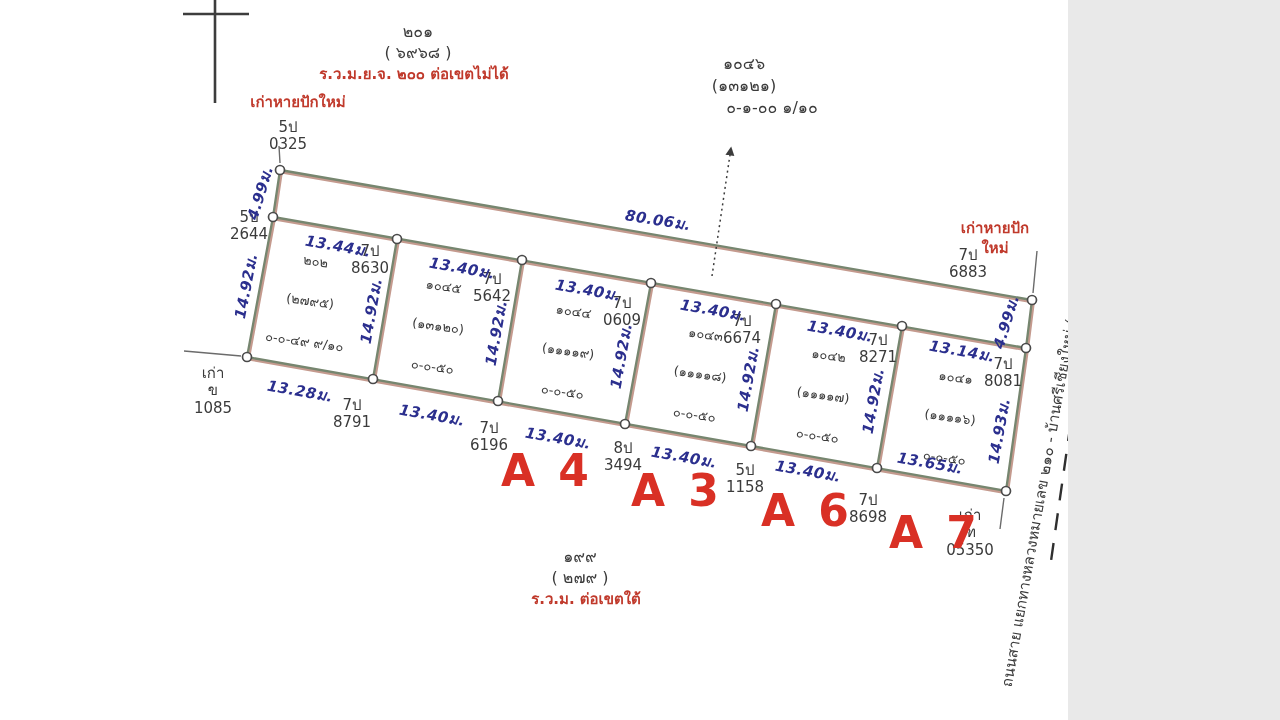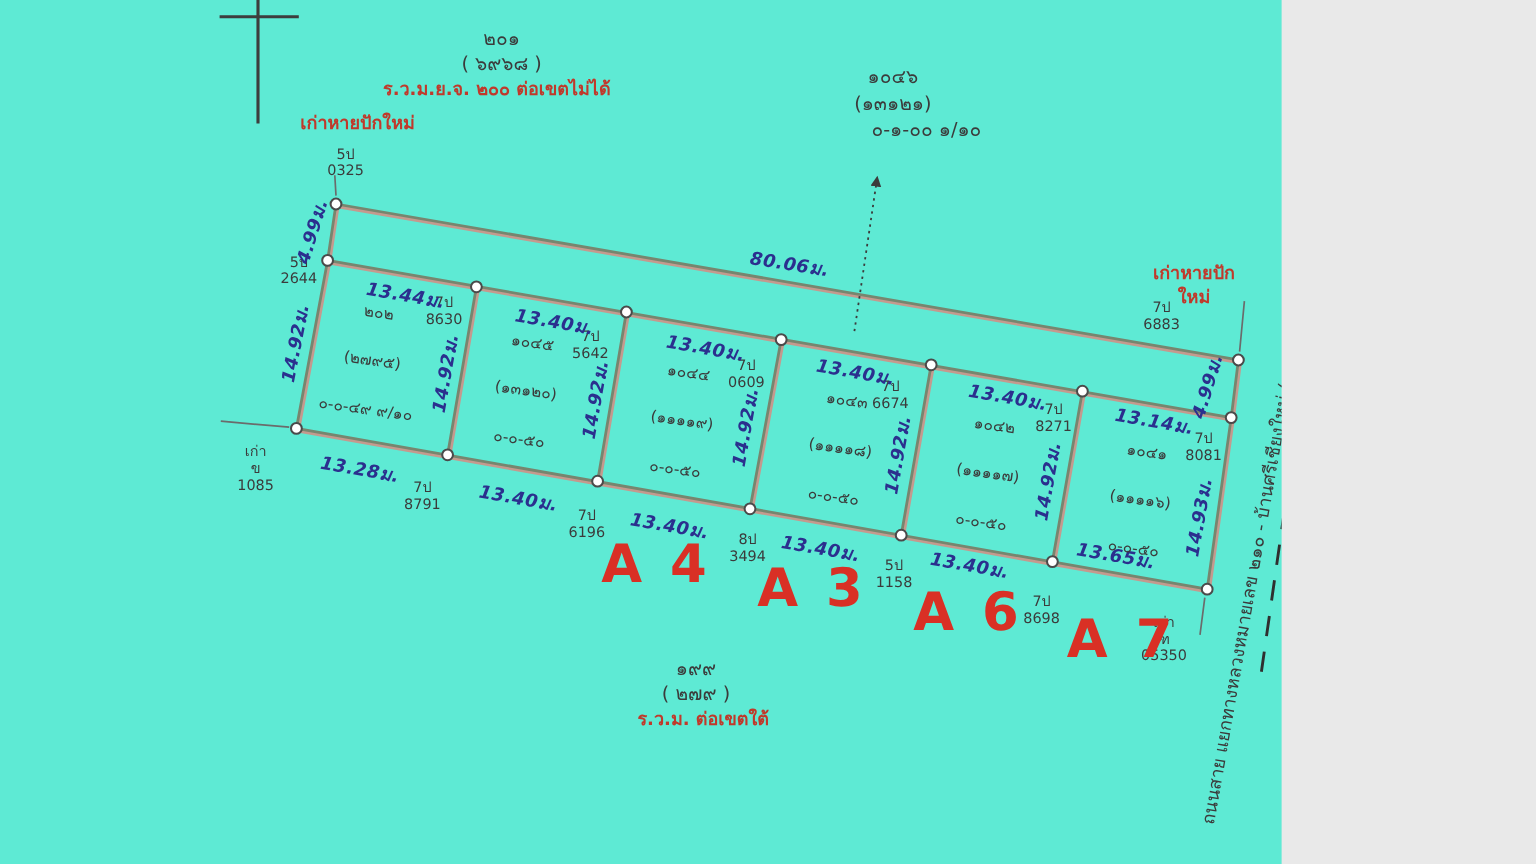--- a/index.html
+++ b/index.html
@@ -1,26 +1,26 @@
 <!DOCTYPE html>
 <html><head>
 <meta charset="utf-8">
 <style>
   html,body{margin:0;padding:0;background:#e9e9e9;}
   #canvas{
-    position:relative;width:1068px;height:720px;background:#5eead4;overflow:hidden;
+    position:relative;width:1068px;height:720px;background:#ffffff;overflow:hidden;
     font-family:"DejaVu Sans","Liberation Sans",sans-serif;color:#3b3b3b;
   }
   #canvas svg{position:absolute;left:0;top:0;}
   .lbl{
     position:absolute;white-space:pre-line;text-align:center;line-height:1.3;
     transform:translate(-50%,-50%) rotate(var(--r,0deg));
   }
   .measure{color:#2b2f8e;font-style:italic;font-weight:bold;font-size:15px;letter-spacing:.5px;}
-  .pin{color:#3b3b3b;font-size:12px;line-height:1.15;}
+  .pin{color:#3b3b3b;font-size:15px;line-height:1.15;}
   .ann{color:#3b3b3b;font-size:16px;line-height:1.45;}
   .rednote{color:#c0392b;font-size:15px;font-weight:bold;}
   .interior{color:#3b3b3b;font-size:13px;line-height:1.55;}
   .plot-id{color:#d93025;font-size:44px;font-weight:bold;letter-spacing:4px;white-space:nowrap;}
   .road{color:#3b3b3b;font-size:15px;white-space:nowrap;}
 </style>
 </head>
 <body>
 
 <div id="canvas">

